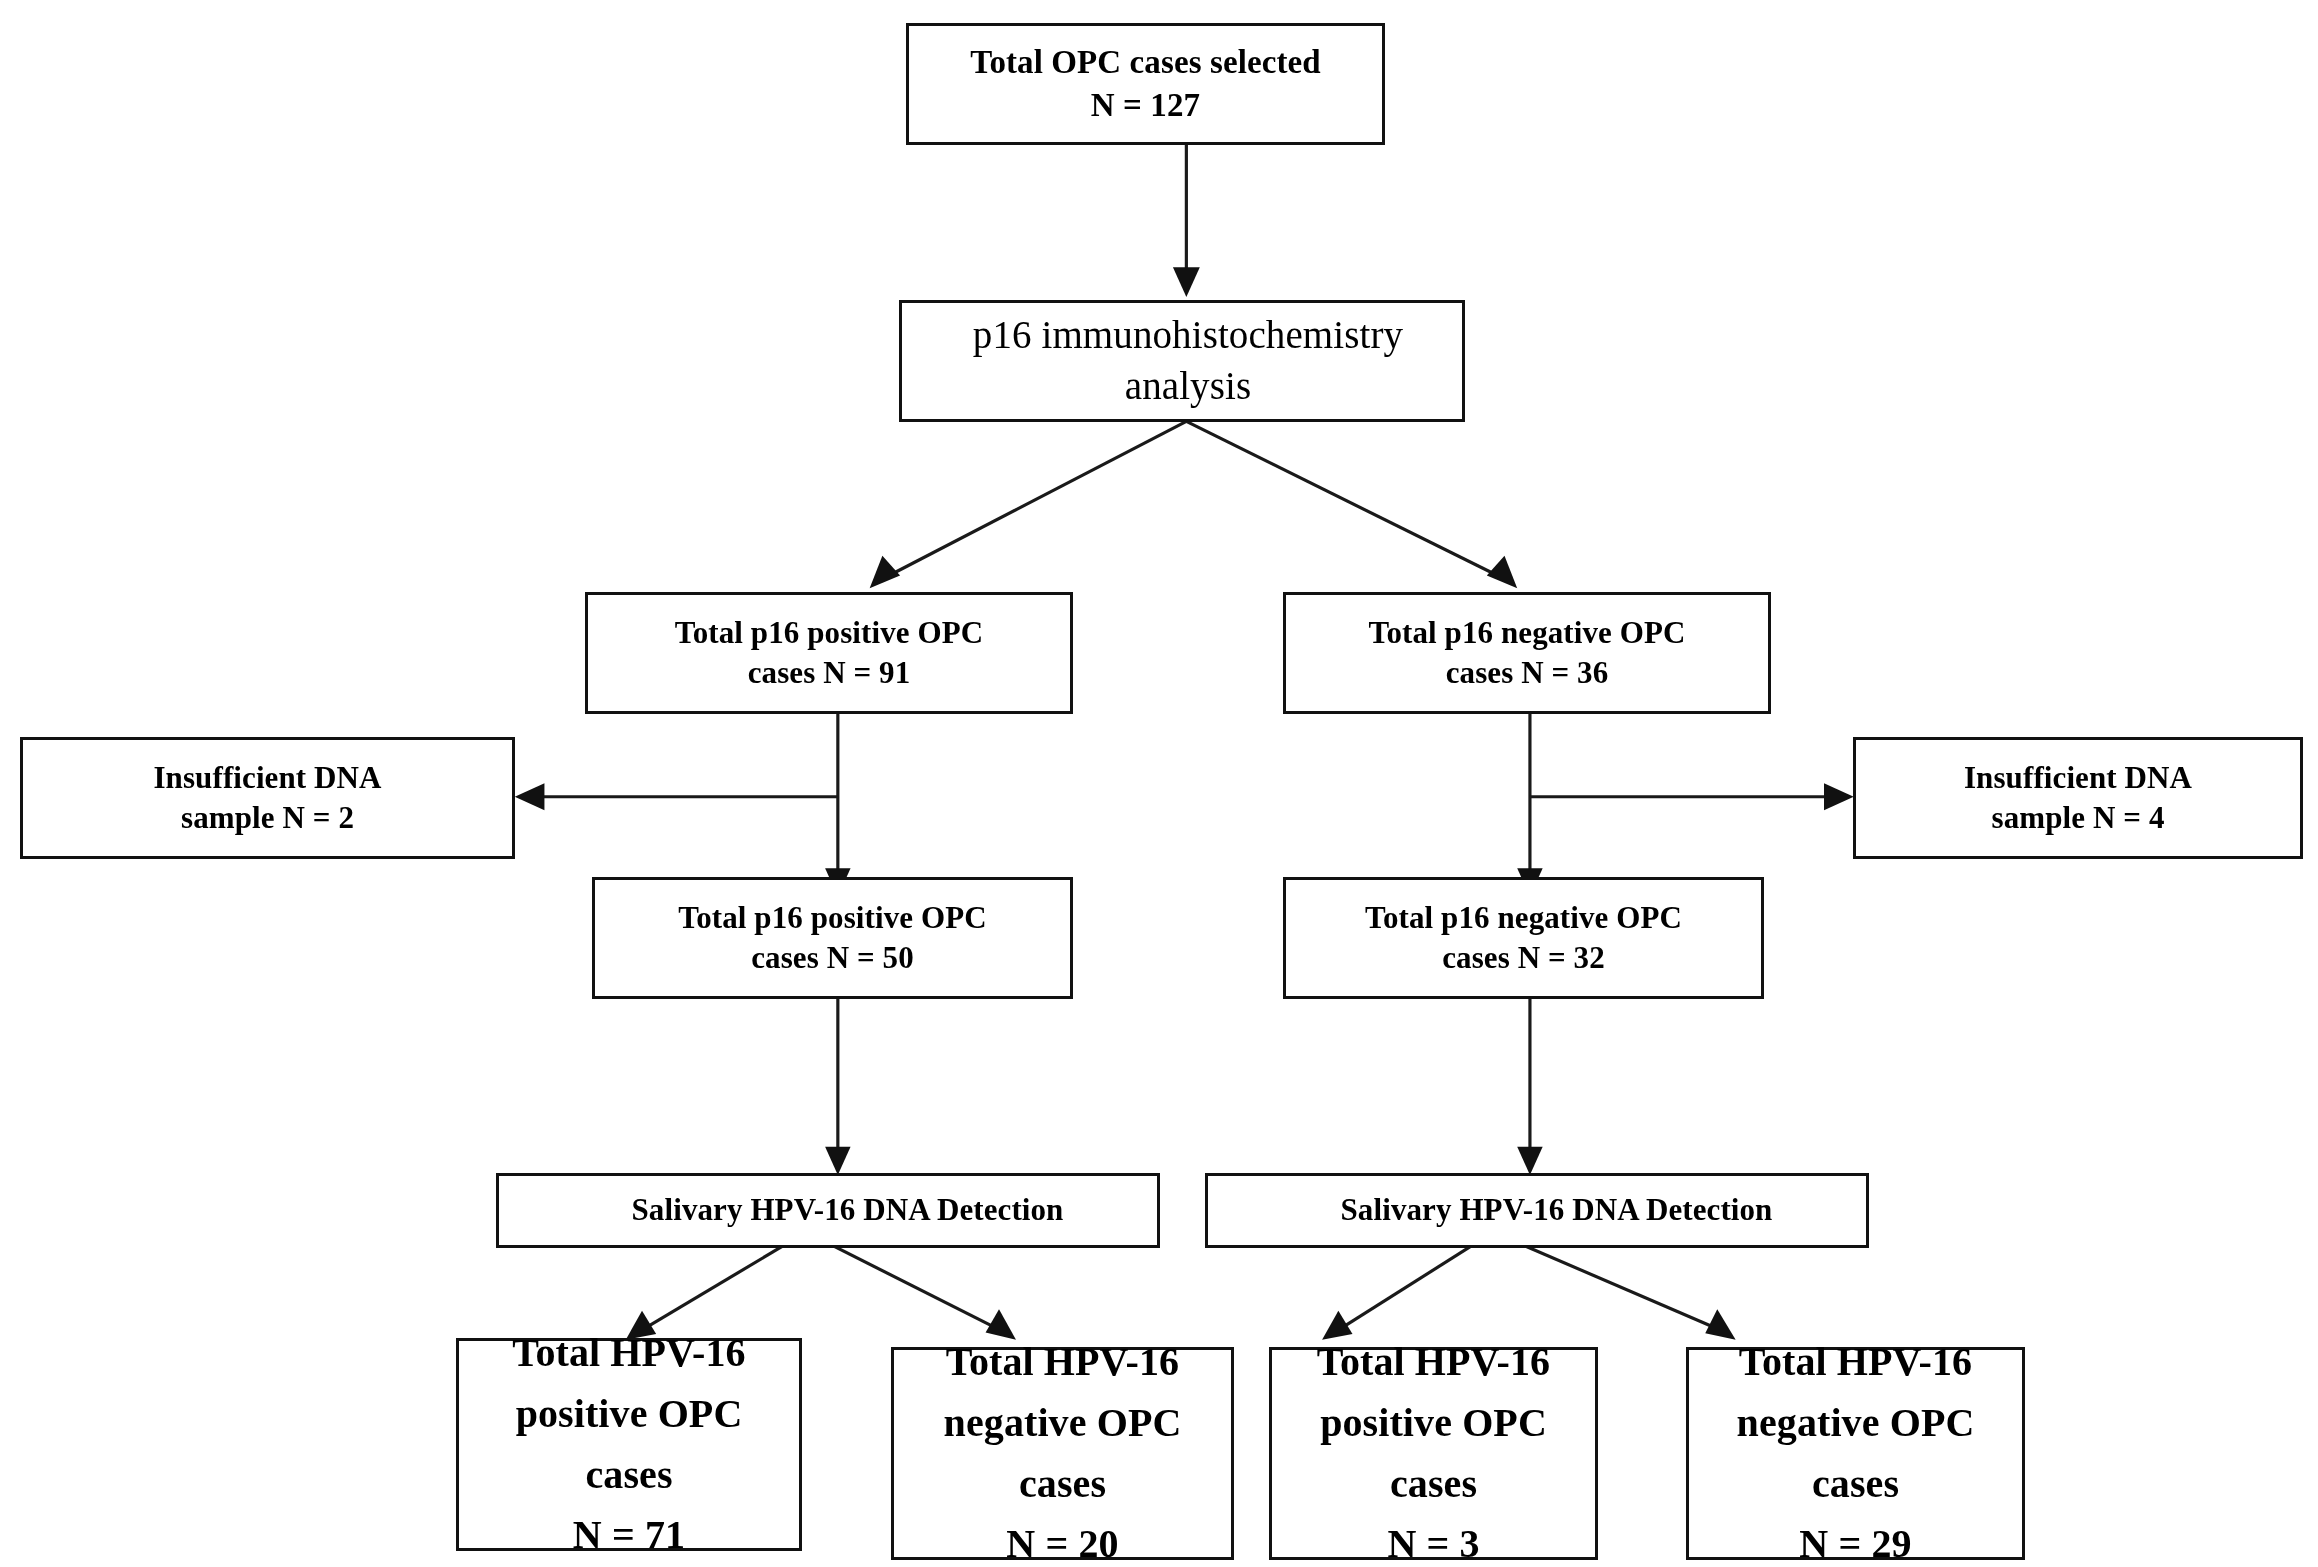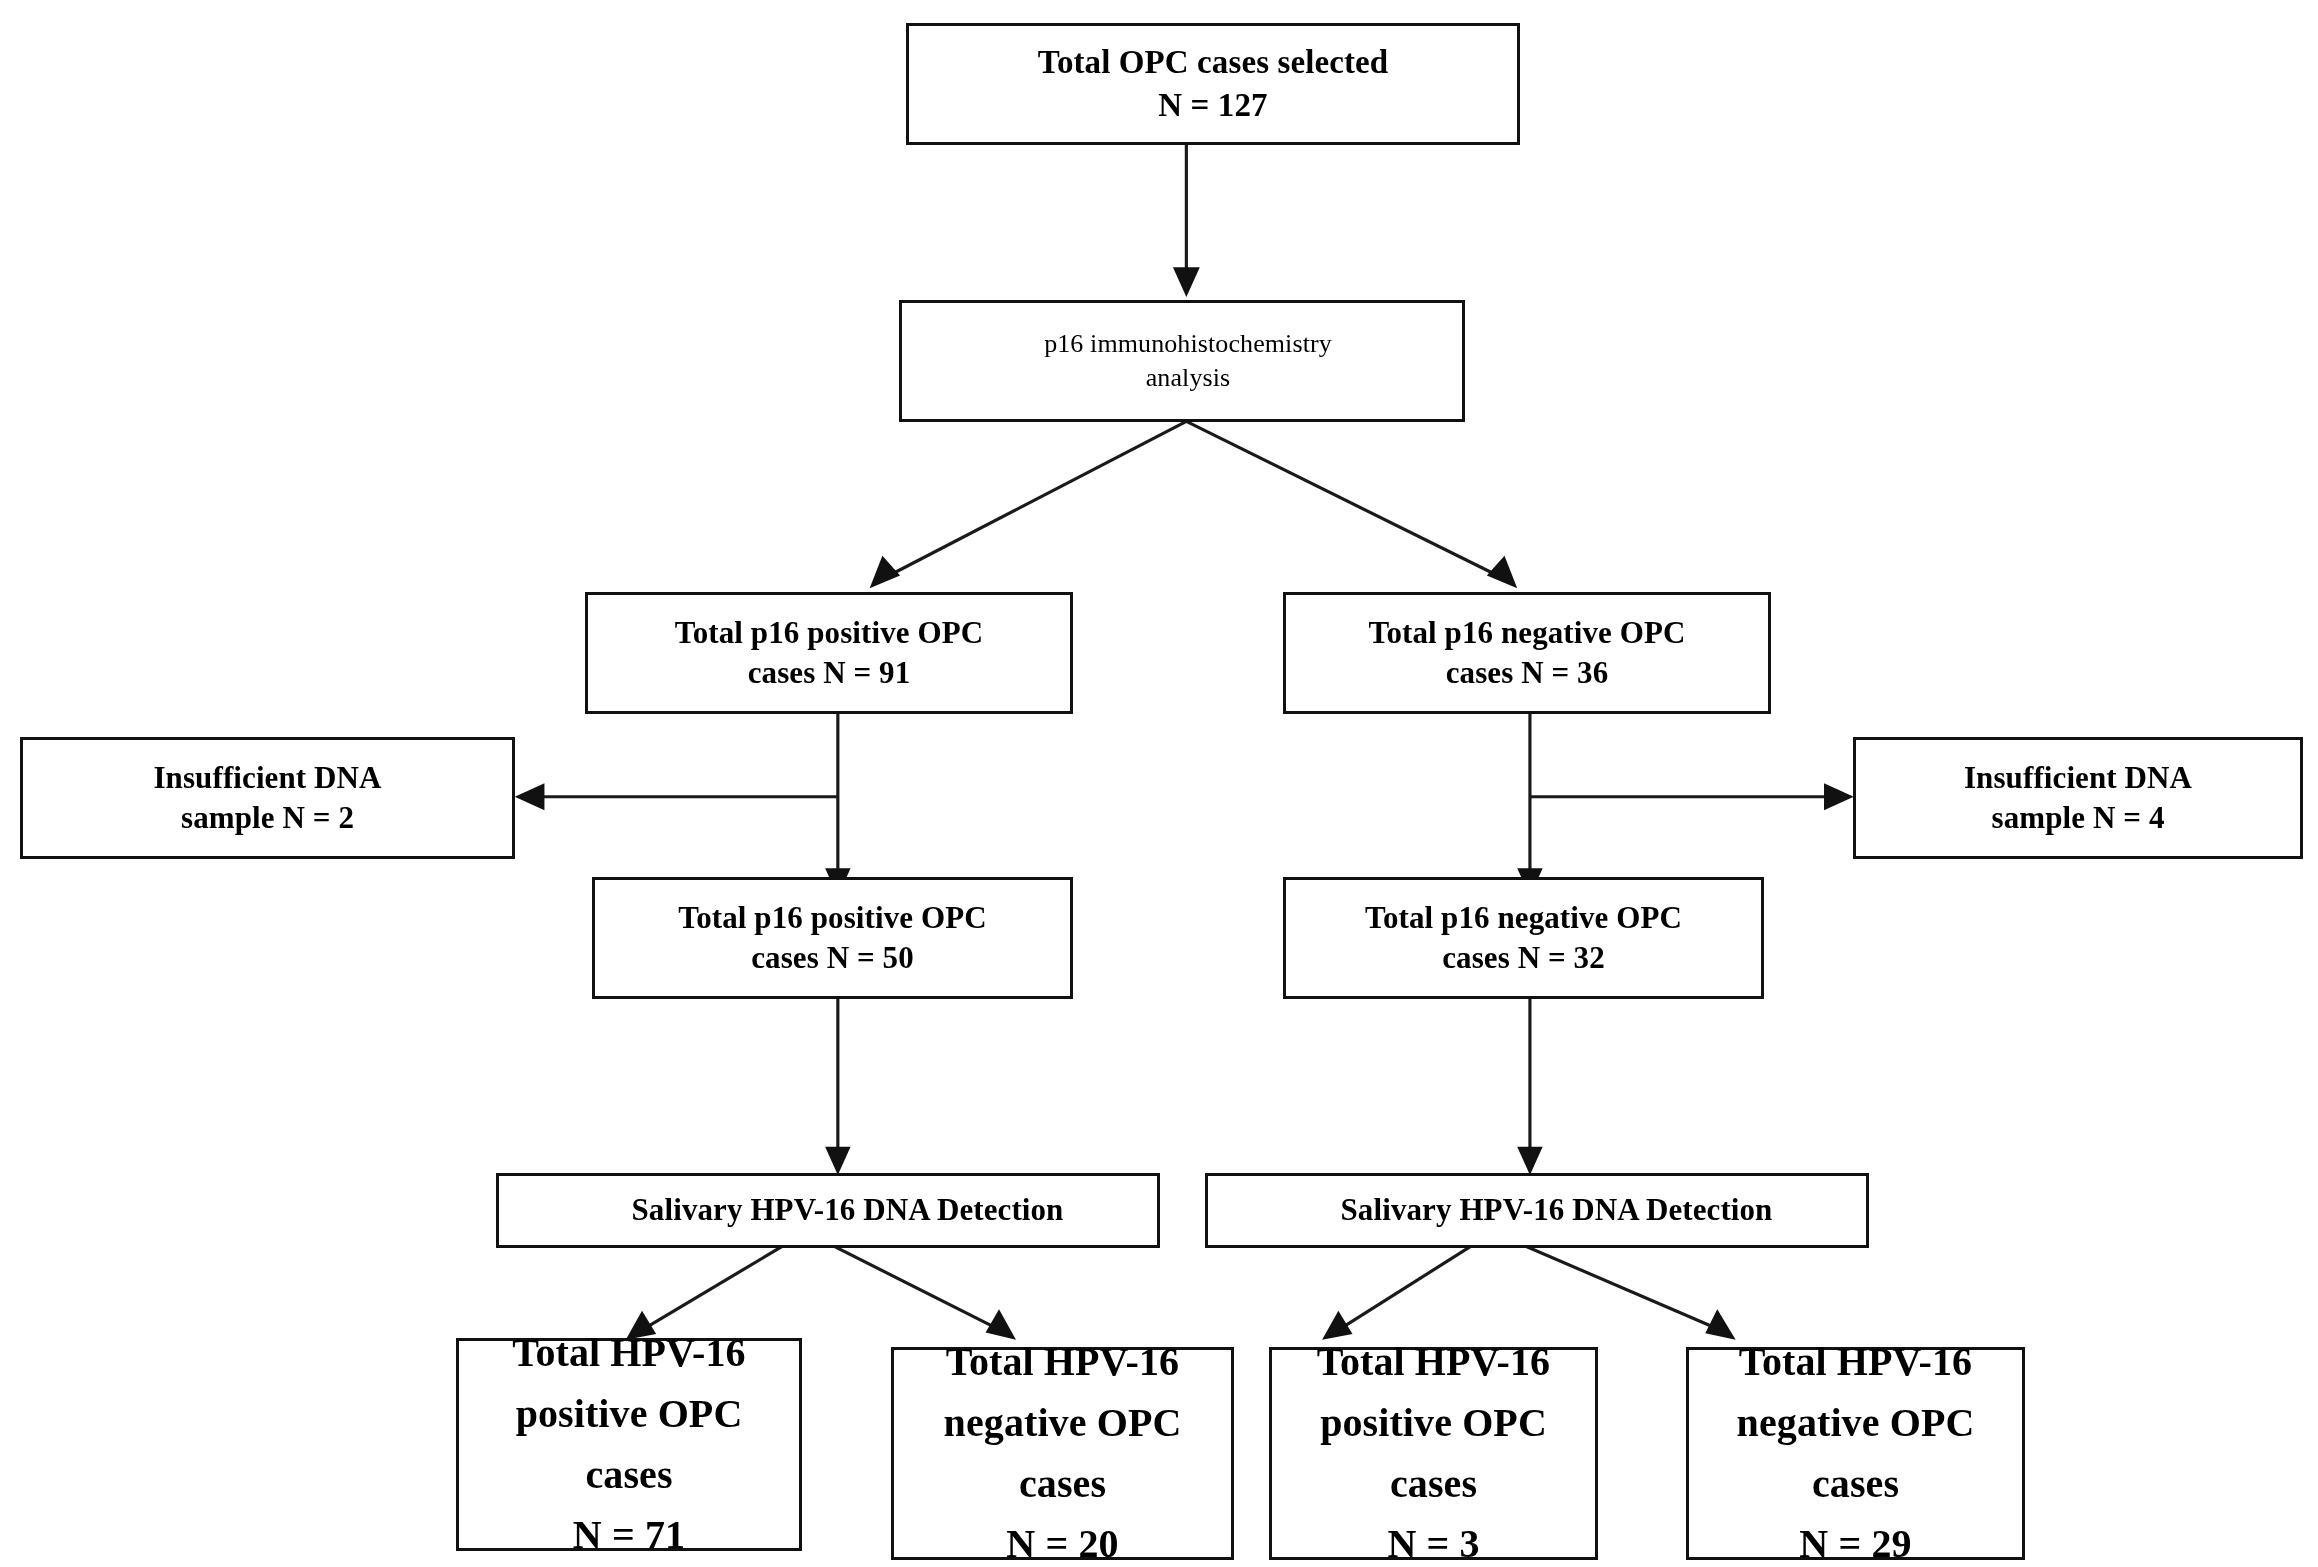--- a/index.html
+++ b/index.html
@@ -28,21 +28,21 @@
     justify-content: center;
     text-align: center;
     color: #000000;
     font-weight: bold;
     line-height: 1.30;
     letter-spacing: 0.1px;
   }
   .node .ln { display: block; white-space: nowrap; }
   
   .n-root      { font-size: 33px; }
-  .n-ihc       { font-size: 26px; font-weight: normal; padding-left: 12px; }
+  .n-ihc       { font-size: 39px; font-weight: normal; padding-left: 12px; }
   .n-p16       { font-size: 31px; }
   .n-insuff    { font-size: 31px; align-items: center; }
   .n-detect    { font-size: 31px; padding-left: 39px; }
   .n-leaf      { font-size: 40px; line-height: 1.52; margin-left: 32px; }
   
   #wires {
     position: absolute;
     left: 0; top: 0;
     width: 2319px;
     height: 1568px;
@@ -91,21 +91,21 @@
       <path d="M 1140 1743 L 1412 1880"></path>
       <path d="M 1437 1895 L 1394 1885 L 1413 1852 Z" fill="#111111" stroke="none"></path>
 
       <path d="M 2112 1743 L 1895 1880"></path>
       <path d="M 1870 1895 L 1893 1854 L 1913 1887 Z" fill="#111111" stroke="none"></path>
       <path d="M 2112 1743 L 2430 1880"></path>
       <path d="M 2455 1895 L 2412 1886 L 2429 1852 Z" fill="#111111" stroke="none"></path>
     </g>
   </svg>
 
-  <div class="node n-root" style="left:906px; top:22.6px; width:614px; height:122px;align-items:center;">
+  <div class="node n-root" style="left:906px; top:22.6px; width:479px; height:122px;align-items:center;">
     <span class="ln">Total OPC cases selected</span>
     <span class="ln">N = 127</span>
   </div>
 
   <div class="node n-ihc" style="left:899px; top:300px; width:566px; height:122px;">
     <span class="ln">p16 immunohistochemistry</span>
     <span class="ln">analysis</span>
   </div>
 
   <div class="node n-p16" style="left:585px; top:592px; width:488px; height:122px;">

